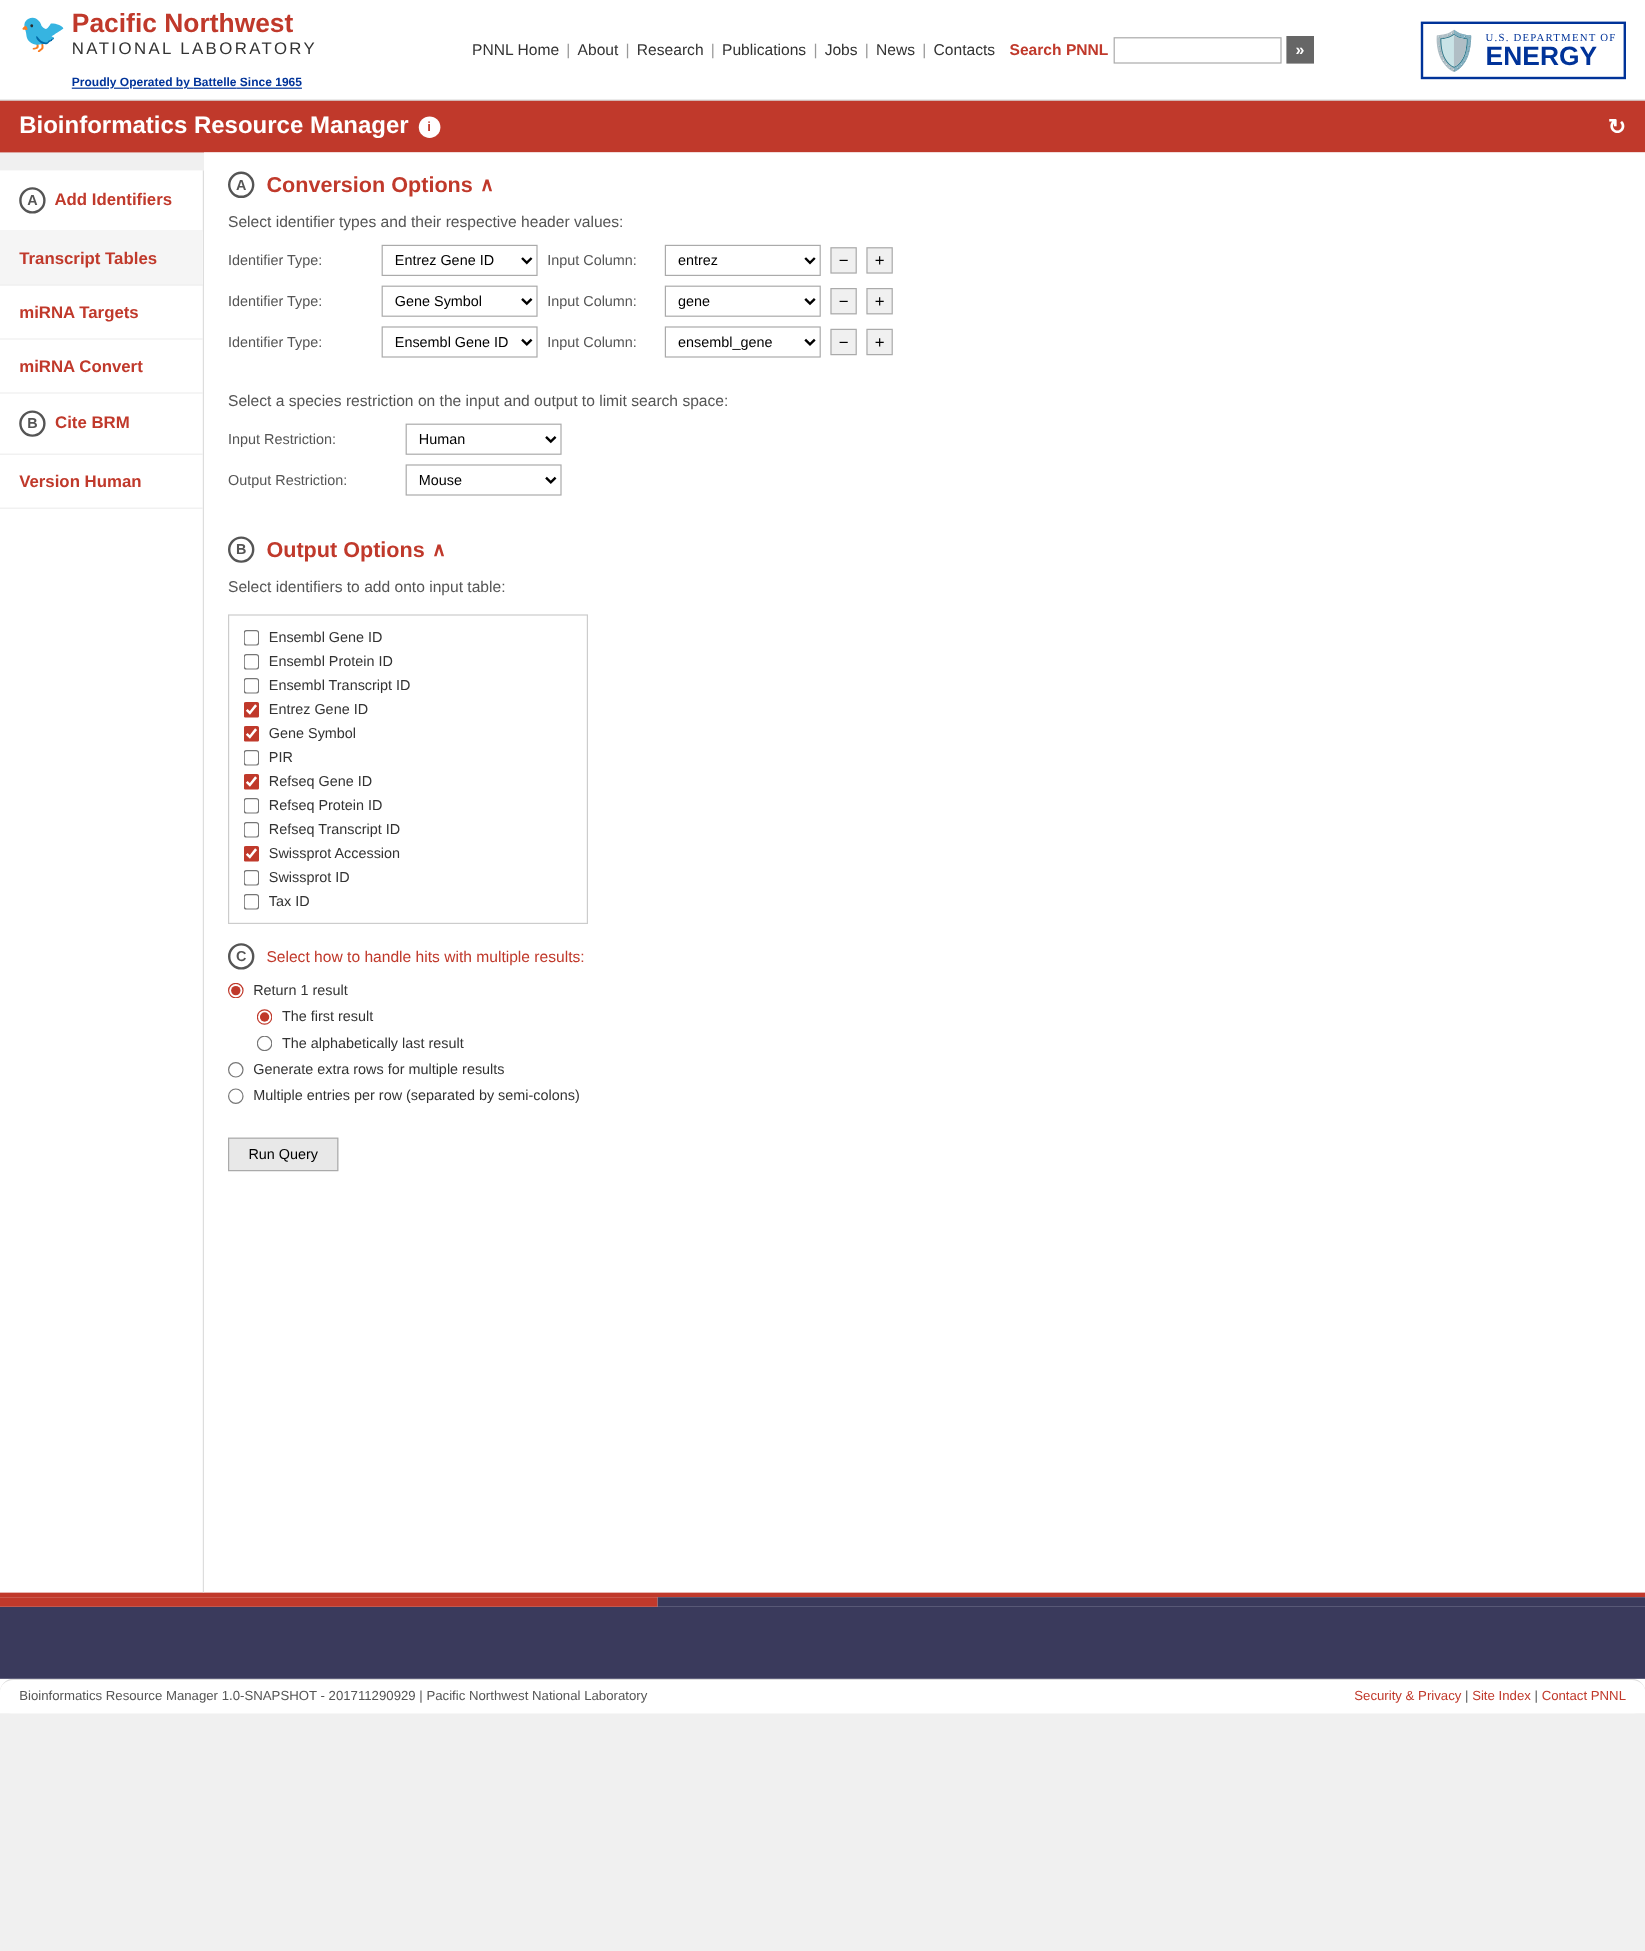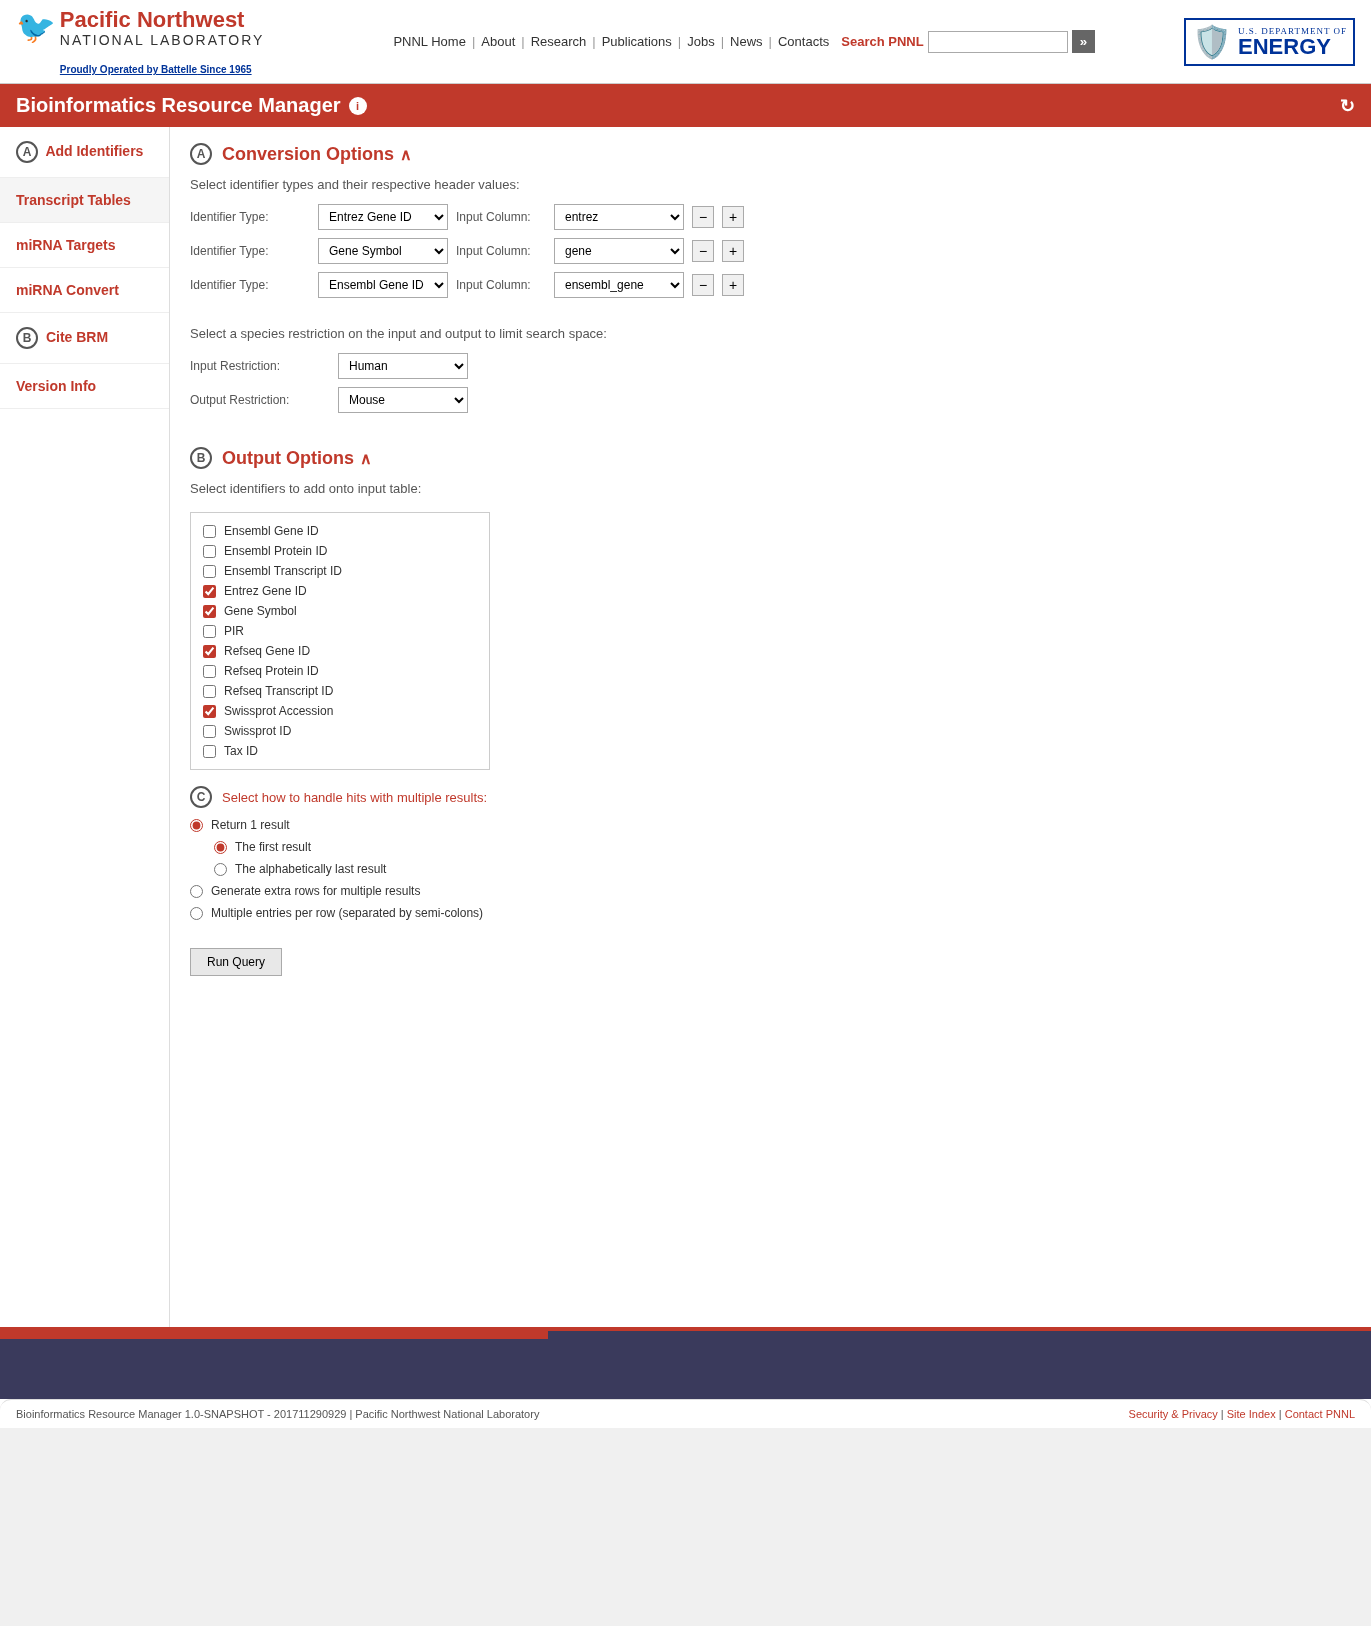--- a/index.html
+++ b/index.html
@@ -91,20 +91,21 @@
       display: flex;
       min-height: 1200px;
     }
 
     
     .sidebar {
       width: 170px;
       background: #fff;
       border-right: 1px solid #ddd;
       flex-shrink: 0;
+      margin-top: 15px;
     }
     .sidebar-item {
       padding: 14px 16px;
       font-size: 14px;
       font-weight: bold;
       color: #c0392b;
       border-bottom: 1px solid #eee;
       cursor: pointer;
     }
     .sidebar-item.active { background: #f5f5f5; }
@@ -327,21 +328,21 @@
       <span>miRNA Targets</span>
     </div>
     <div class="sidebar-item">
       <span>miRNA Convert</span>
     </div>
     <div class="sidebar-item">
       <span class="circle-badge">B</span>
       <span>Cite BRM</span>
     </div>
     <div class="sidebar-item">
-      <span>Version Info</span>
+      <span>Version Human</span>
     </div>
   </div>
 
   <div class="content-area">
 
     
     <div class="section-header">
       <span class="circle-badge">A</span>
       <span>Conversion Options</span>
       <span class="chevron">∧</span>

